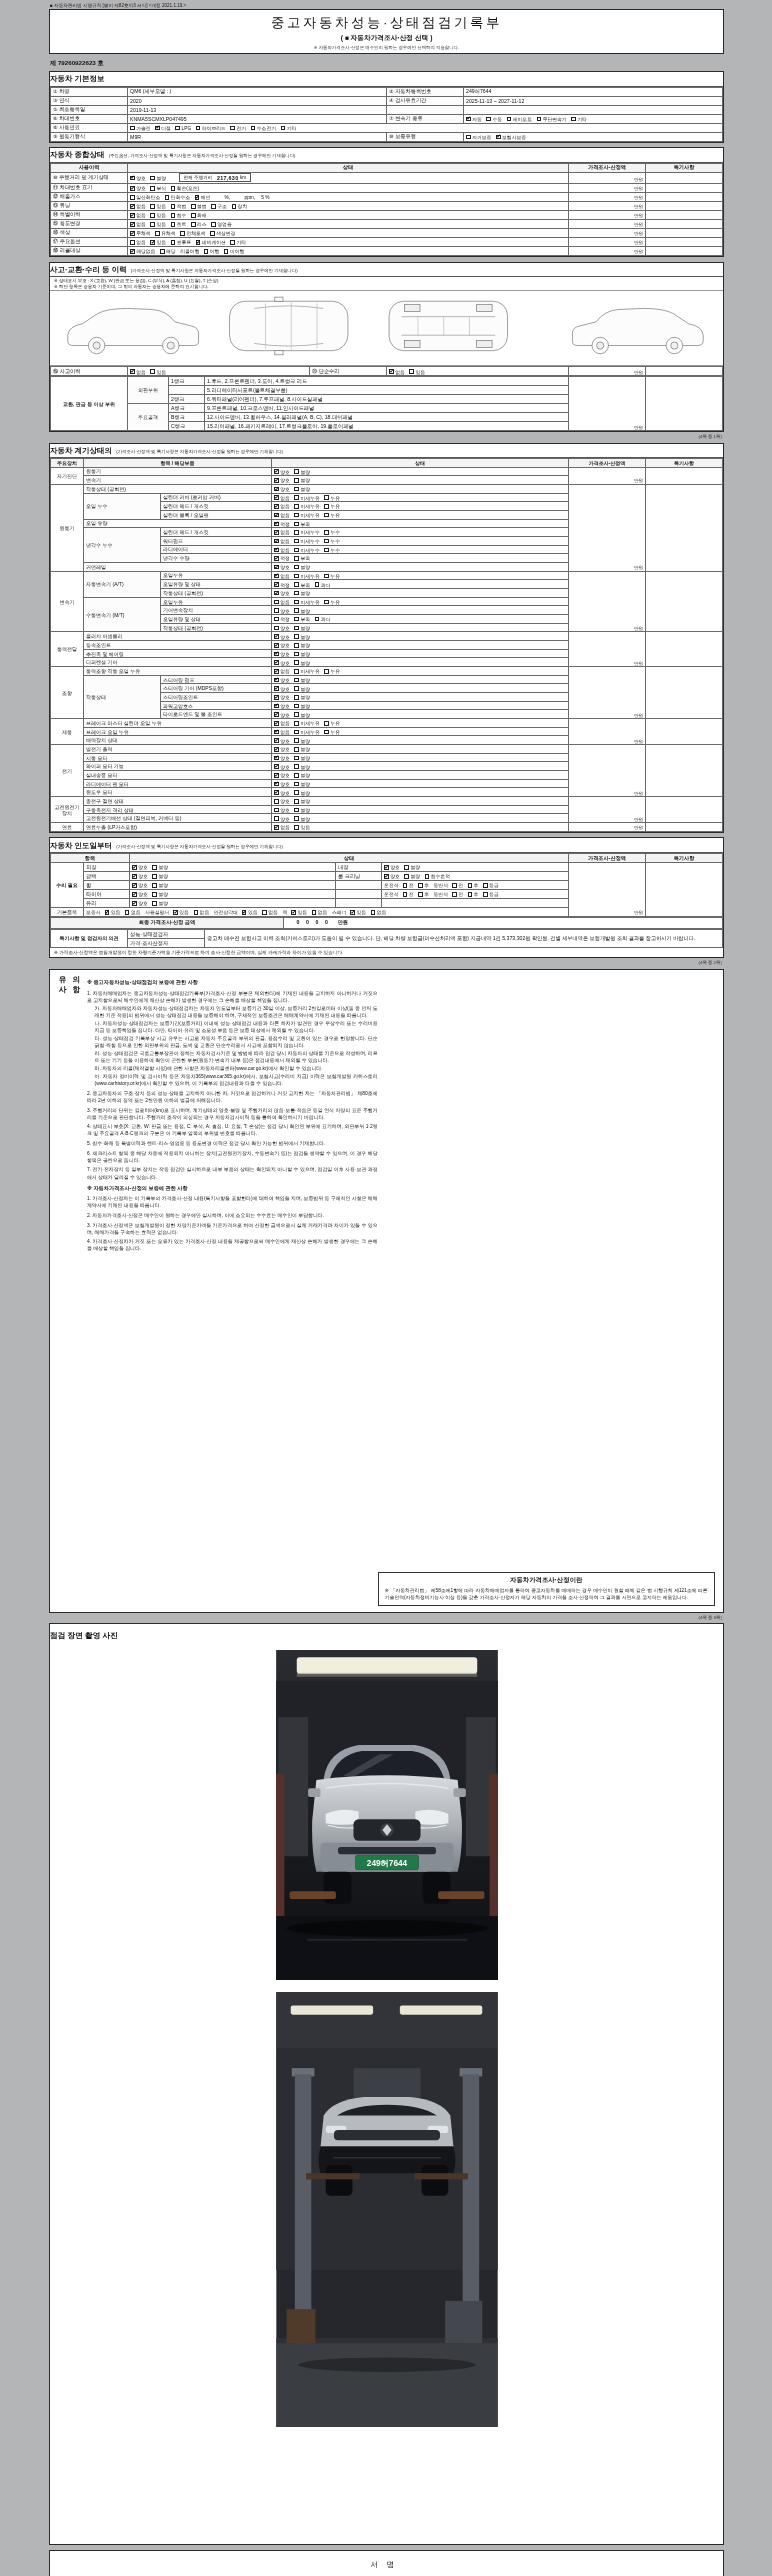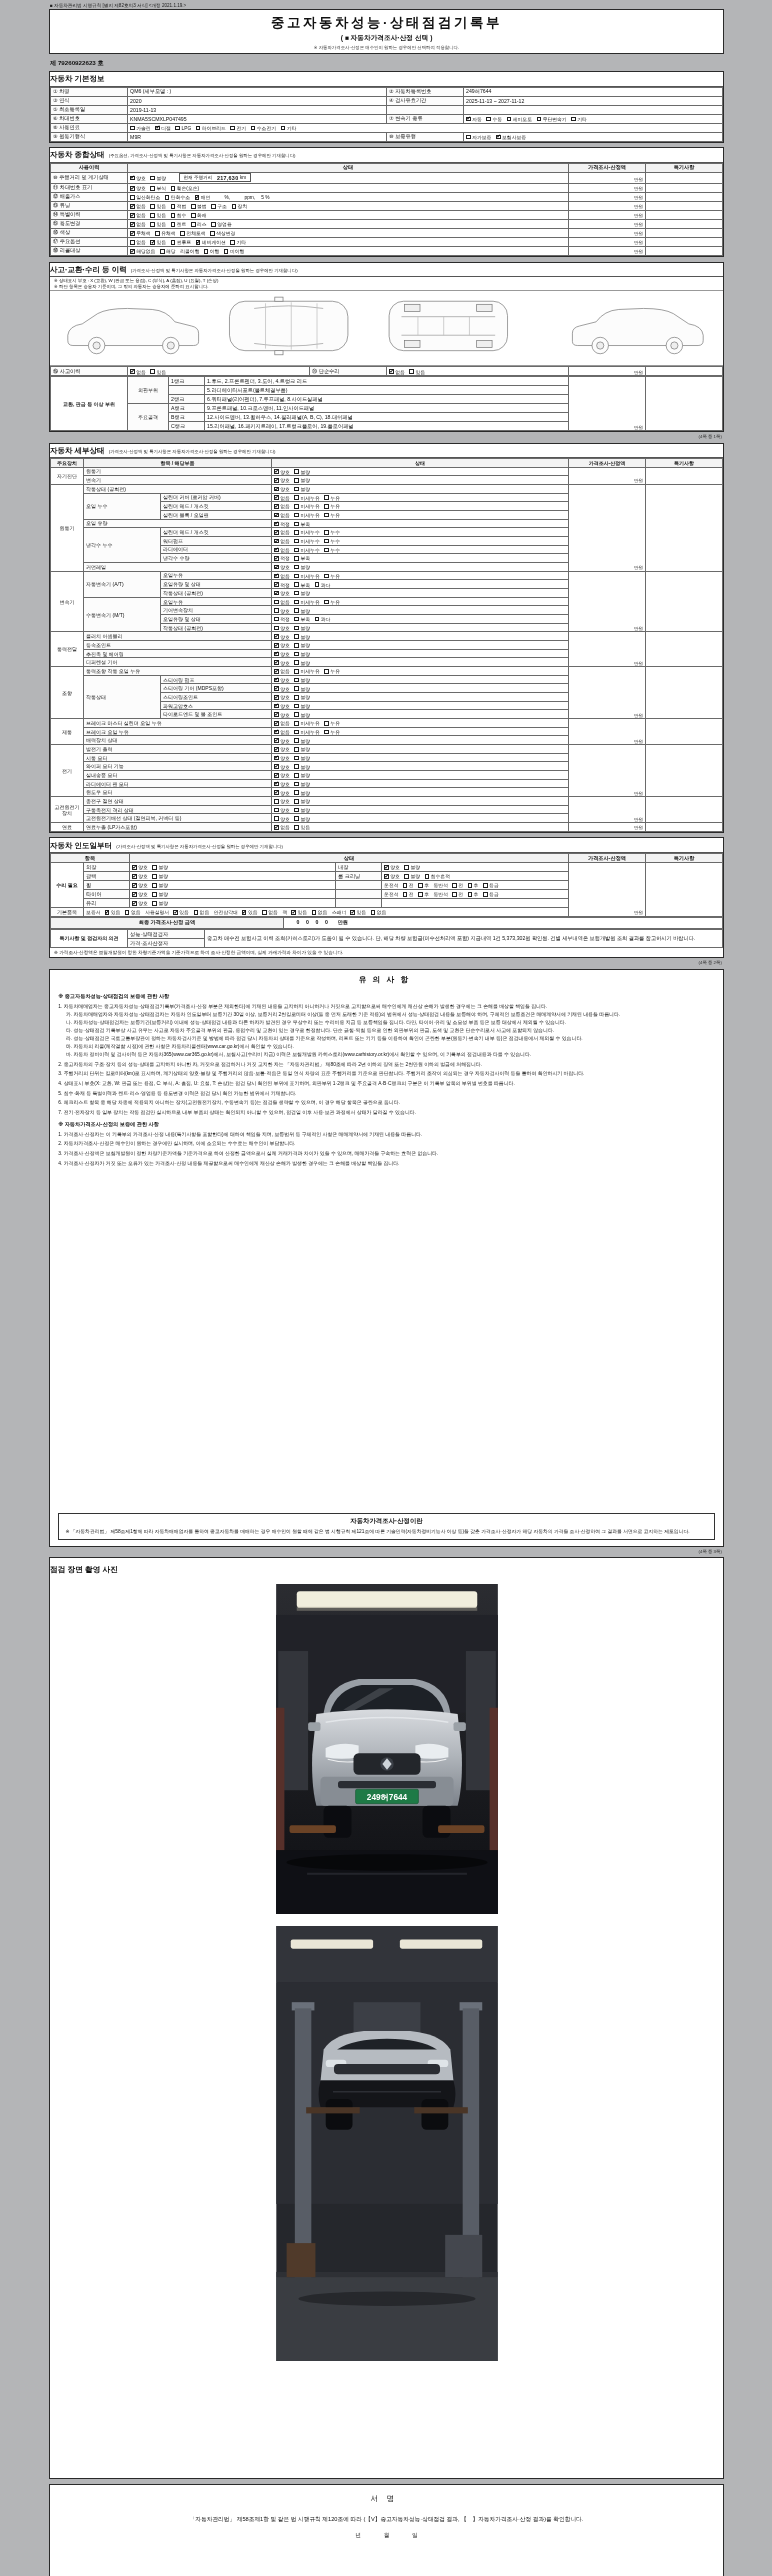--- a/index.html
+++ b/index.html
@@ -2,21 +2,21 @@
 <html style="font-size:8.2px"><head>
 <meta charset="utf-8">
 <style>
   *{box-sizing:border-box;margin:0;padding:0}
   html,body{background:#b4b5b7}
   body{width:773px;height:2576px;overflow:hidden;font-family:"Liberation Sans","DejaVu Sans",sans-serif;color:#111}
   .doc{width:675px;margin:0 auto;padding-top:2.6px}
   .tiny{font-size:4.6px;color:#222;margin:0 1px 1px}
   .box{background:#fff;border:0.8px solid #2a2a2a;margin-bottom:4.6px;overflow:hidden}
   .title-box{padding:4.6px 0 3.1px;text-align:center}
-  .main-title{font-size:13.4px;font-weight:bold;letter-spacing:2.6px}
+  .main-title{font-size:13.4px;font-weight:normal;letter-spacing:2.6px}
   .title-sub{font-size:6.7px;font-weight:bold;margin-top:2.1px}
   .title-note{font-size:4.4px;color:#333;margin-top:2.1px}
   .docno{font-size:6.2px;font-weight:bold;margin:1.5px 1px 3.1px}
   .sechead{padding:2.1px 0 1.5px;border-bottom:0.5px solid #555;background:#fff}
   .sechead b{font-size:7.5px}
   .sechead .sub{font-size:4.4px;font-weight:normal;color:#222;margin-left:4.1px}
   table.frm{width:100%;border-collapse:collapse;table-layout:fixed}
   .frm td{border:0.5px solid #6a6a6a;font-size:5.2px;padding:0.5px 2.1px;height:8.8px;overflow:hidden;white-space:nowrap;vertical-align:middle}
   .frm-sm td{height:8.2px;font-size:5px}
   .frm td.hd{text-align:center;font-weight:bold;background:#f3f3f3}
@@ -36,21 +36,21 @@
   .odo-u{font-size:4.6px;margin-left:1.5px}
   .legend{padding:1px 4.1px 0.5px;font-size:4.4px;color:#111}
   .legend2{padding:0 4.1px 1.5px;font-size:4.4px;color:#111;border-bottom:0.5px solid #999}
   .diagrams{padding:2.1px 4.1px 1px;border-bottom:0.5px solid #999}
   .pager{font-size:4.4px;color:#333;text-align:right;margin:-2.6px 2.1px 3.6px}
   .pricebar td{height:11.3px}
   .pb-lab{text-align:center;font-weight:bold;font-size:6px;background:#f3f3f3}
   .pb-val{font-weight:bold;font-size:6.2px;letter-spacing:2.6px;padding-left:12.4px !important}
   .pb-unit{font-size:5.2px;letter-spacing:0;margin-left:7.2px}
   .op-text{font-size:4.8px;line-height:1.45}
-  .notice-box{height:578px;display:flex;flex-direction:column;padding:5.2px 8.2px 6.2px}
+  .notice-box{height:644px;display:flex;flex-direction:row;padding:5.2px 8.2px 6.2px}
   .notice-title{text-align:center;font-weight:bold;font-size:7.7px;letter-spacing:6.2px;margin-bottom:3.1px}
   .nb{font-size:4.9px;line-height:1.44;text-align:justify}
   .nb-h{font-weight:bold;margin-top:4.6px;font-size:5.2px}
   .nb-n{margin-top:2.6px}
   .nb-s{margin-left:7.7px;margin-top:1px}
   .define-box{border:0.8px solid #333;margin-top:auto;padding:3.1px 6.2px}
   .define-title{text-align:center;font-weight:bold;font-size:6.4px;margin-bottom:2.1px}
   .define-body{font-size:4.8px;line-height:1.5;text-align:justify}
   .photos-box{height:922px;padding-top:4.1px}
   .photos-title{text-align:left;font-weight:bold;font-size:7.7px;margin:3.1px 0 8.2px}
@@ -467,21 +467,21 @@
           <tr>
             <td class="lab">C랭크</td>
             <td>15.리어패널, 16.패키지트레이, 17.트렁크플로어, 19.플로어패널</td>
           </tr>
         </tbody>
     </table>
   </div>
   <div class="pager">(4쪽 중 1쪽)</div>
 
   <div class="box">
-    <div class="sechead"><b>자동차 세부상태</b><span class="sub">(가격조사·산정액 및 특기사항은 자동차가격조사·산정을 원하는 경우에만 기재합니다)</span></div>
+    <div class="sechead"><b>자동차 계기상태의</b><span class="sub">(가격조사·산정액 및 특기사항은 자동차가격조사·산정을 원하는 경우에만 기재합니다)</span></div>
     <table class="frm frm-sm">
       <colgroup>
           <col style="width:33px">
           <col style="width:77px">
           <col style="width:111px">
           <col style="width:297px">
           <col style="width:77px">
           <col>
         </colgroup>
       <tbody>

